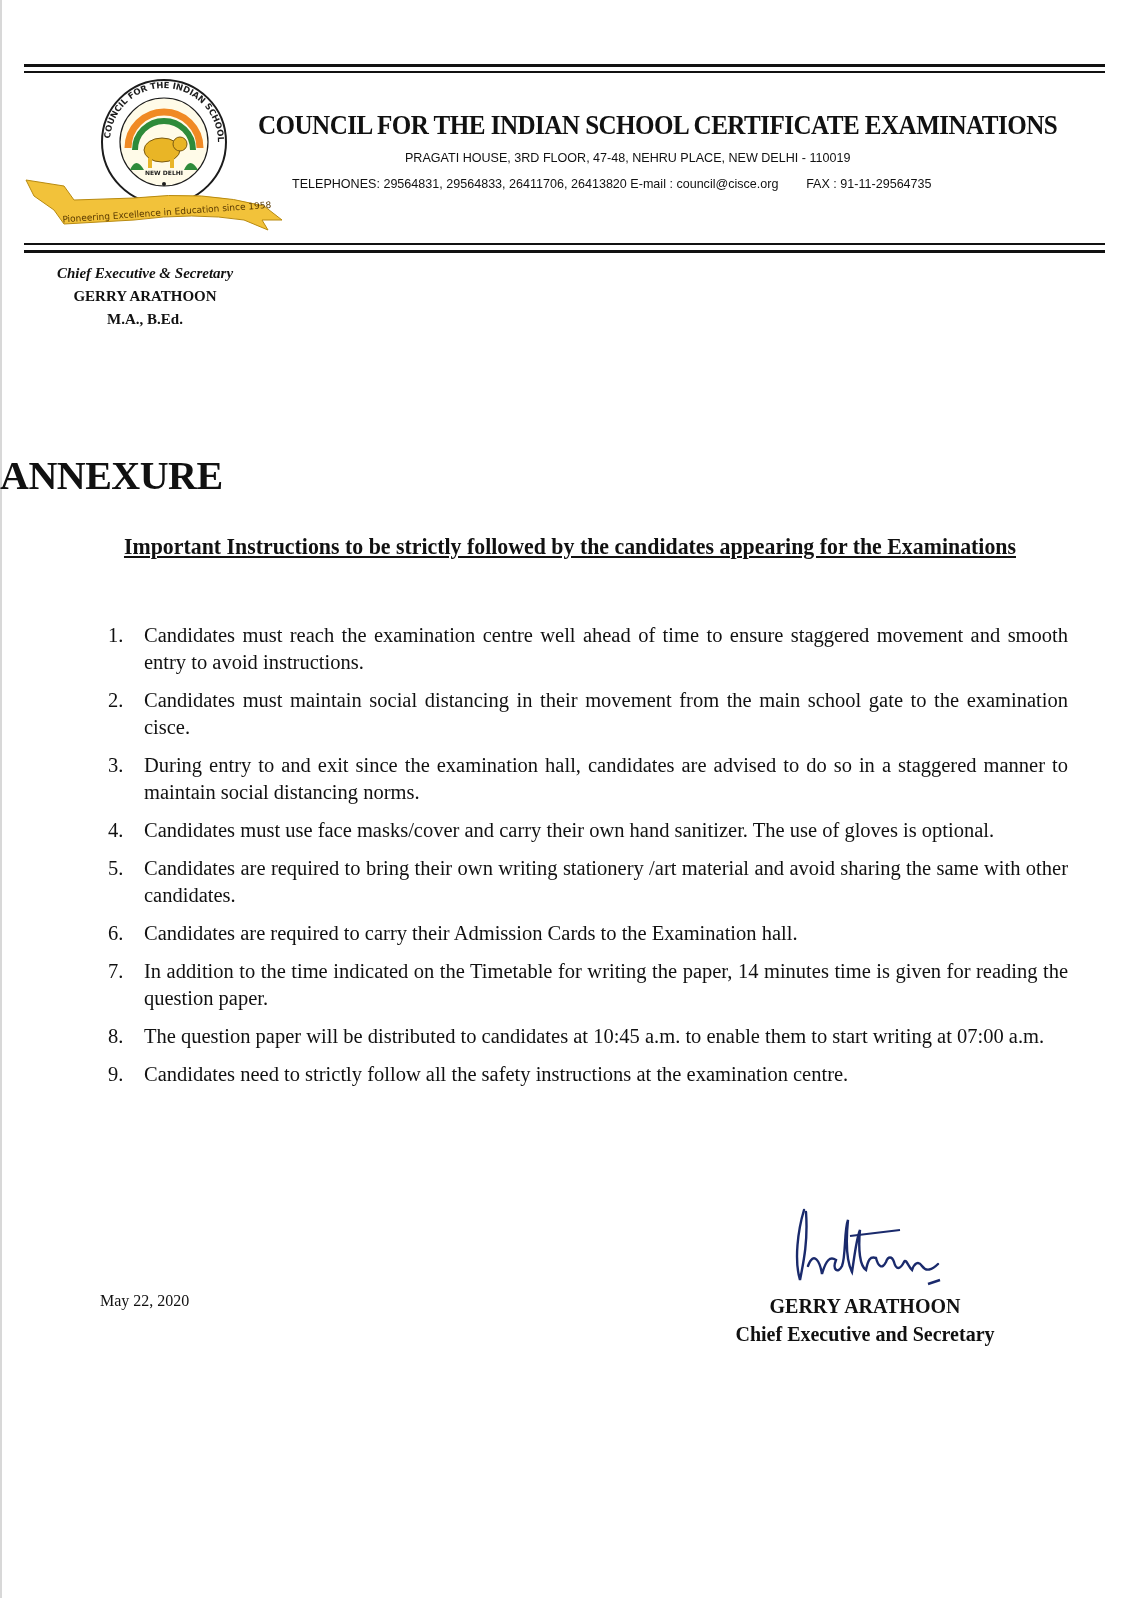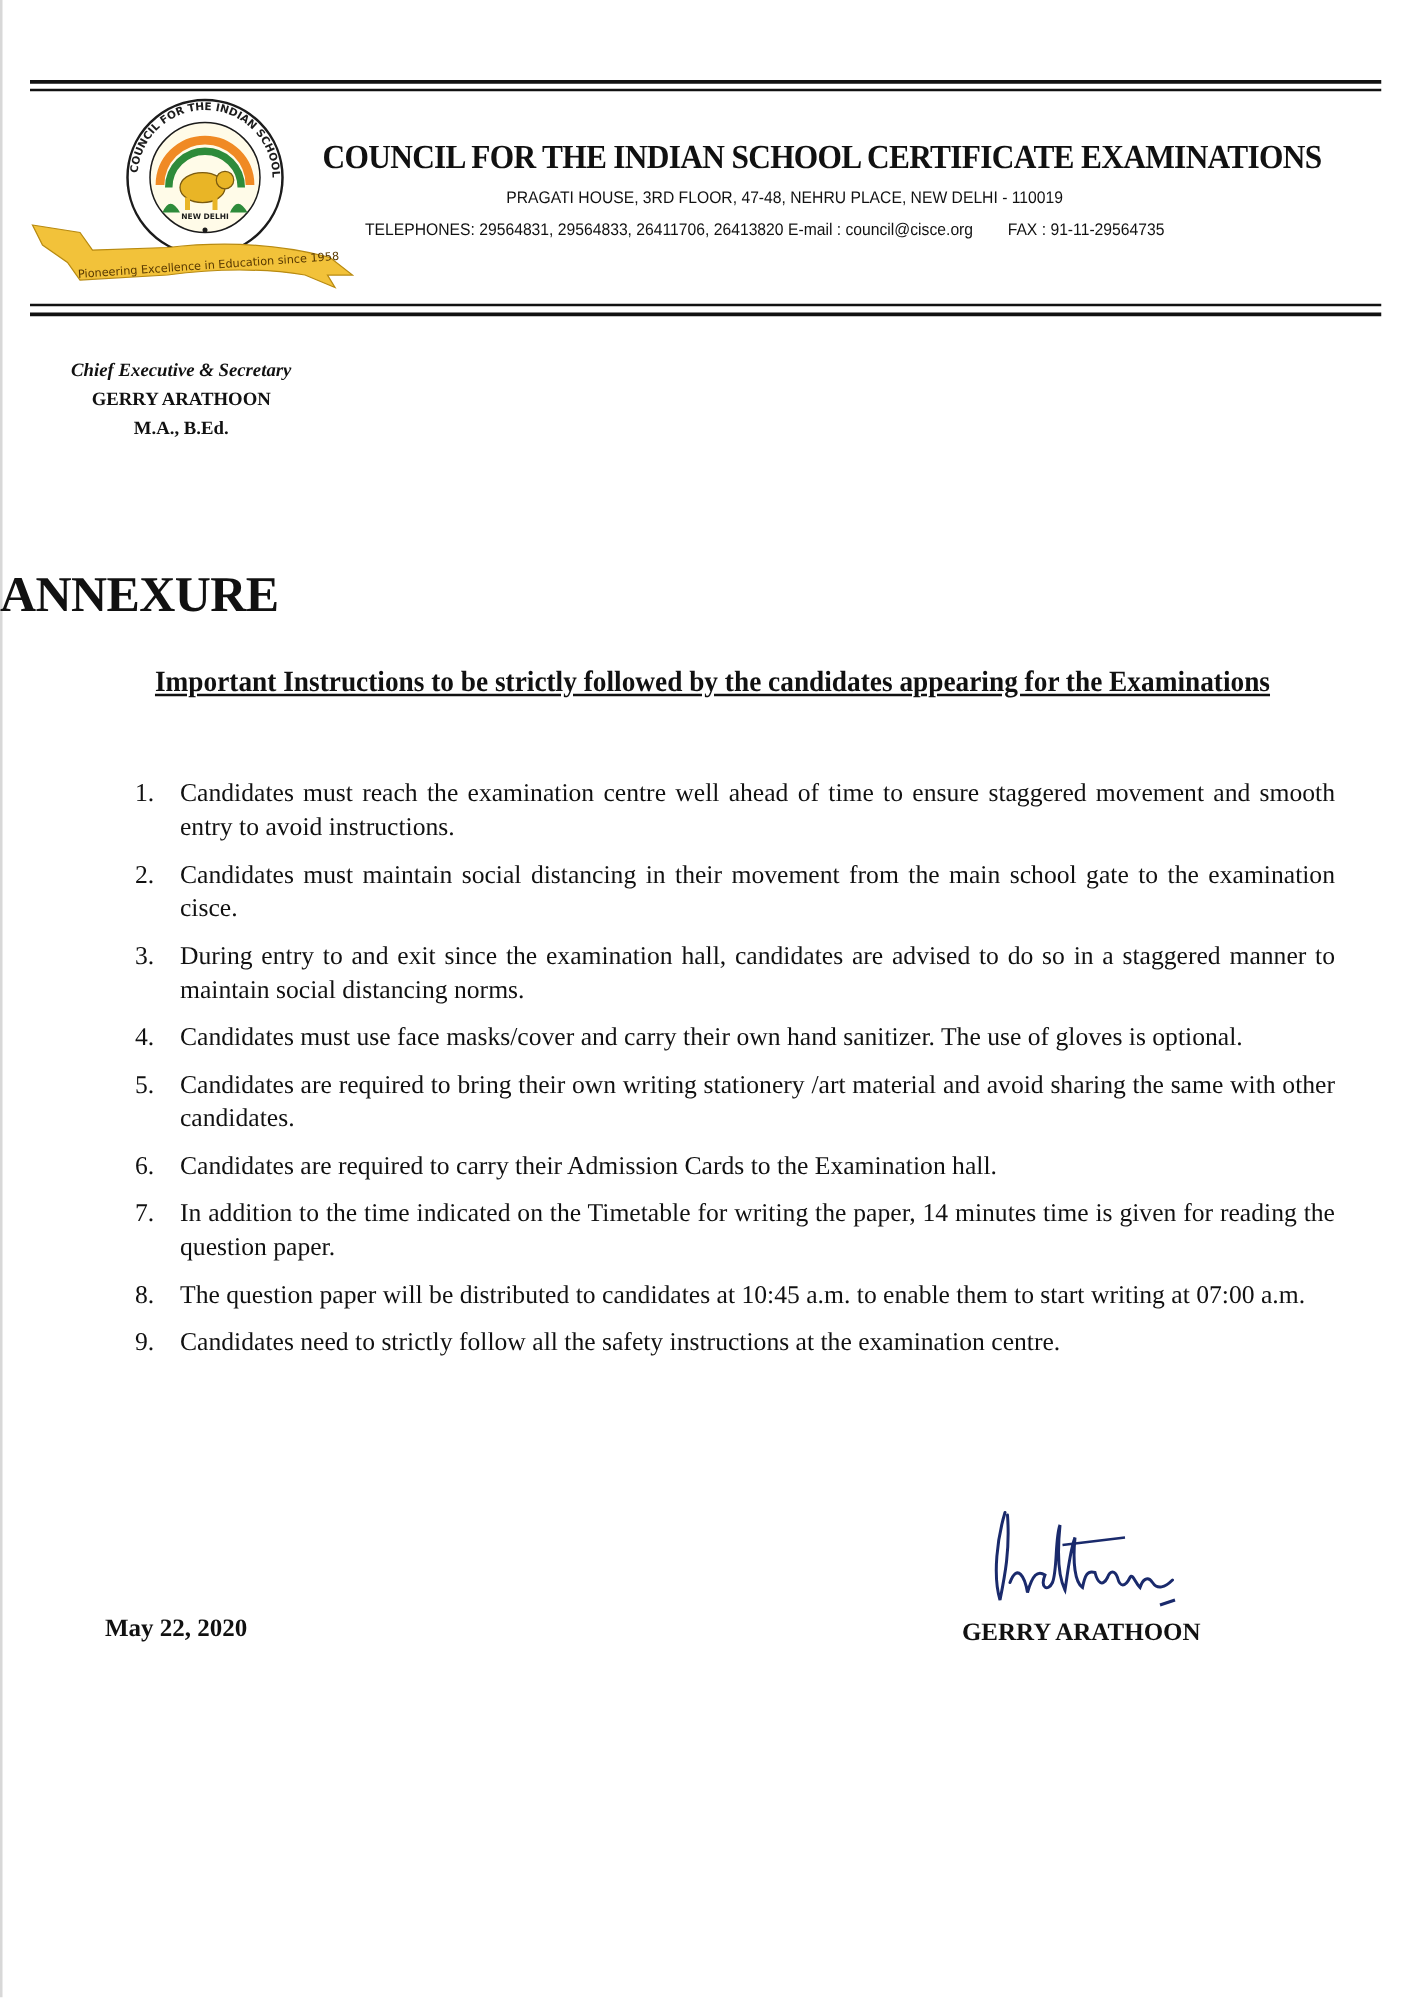--- a/index.html
+++ b/index.html
@@ -18,37 +18,37 @@
   }
   .org-address {
     position: absolute; left: 147px; top: 40px; font-family: "Liberation Sans", sans-serif;
     font-size: 13.5px; white-space: nowrap; transform: scaleX(0.93); transform-origin: left;
   }
   .org-contacts {
     position: absolute; left: 34px; top: 66px; font-family: "Liberation Sans", sans-serif;
     font-size: 13.5px; white-space: nowrap; transform: scaleX(0.93); transform-origin: left;
   }
   .org-contacts .fax { margin-left: 26px; }
-  .officer { position: absolute; left: 30px; top: 262px; width: 230px; text-align: center; font-size: 15px; line-height: 23px; margin-top: 24px; }
+  .officer { position: absolute; left: 30px; top: 262px; width: 230px; text-align: center; font-size: 15px; line-height: 23px; }
   .officer .role { font-style: italic; font-weight: bold; }
   .officer .name, .officer .quals { font-weight: bold; }
   .title {
     position: absolute; left: 0; width: 1131px; top: 452px; text-align: left;
     font-weight: bold; font-size: 40px; letter-spacing: -0.5px;
   }
   .subtitle {
     position: absolute; left: 80px; width: 980px; top: 530px; text-align: center;
     font-weight: bold; font-size: 23.5px; line-height: 32px; text-decoration: underline;
     transform: scaleX(0.93); transform-origin: center;
   }
   .instructions { position: absolute; left: 108px; top: 622px; width: 960px; margin: 0; padding: 0; list-style: none; }
   .instructions li { display: flex; font-size: 20.5px; line-height: 27px; margin-bottom: 11px; }
   .instructions .num { width: 36px; flex: none; }
   .instructions .txt { flex: 1; text-align: justify; }
-  .date { position: absolute; left: 84px; top: 1292px; font-weight: bold; font-size: 20px; }
+  .date { position: absolute; left: 100px; top: 1292px; font-weight: normal; font-size: 16px; }
   .signature { position: absolute; left: 780px; top: 1200px; width: 200px; height: 90px; }
   .signer { position: absolute; left: 700px; top: 1292px; width: 330px; text-align: center; font-weight: bold; font-size: 20px; line-height: 28px; }
 </style>
 </head>
 <body>
 
 <div class="page-edge"></div>
 
 <div class="rule" style="top:64px;height:3px;"></div>
 <div class="rule" style="top:71px;height:2px;"></div>
@@ -135,13 +135,14 @@
 <div class="date">May 22, 2020</div>
 
 <svg class="signature" viewBox="0 0 200 90">
   <path d="M24 10 C18 30 14 60 20 80 C24 60 28 40 26 12 M28 66 C34 50 40 62 42 74 C46 60 50 56 56 60 C52 70 58 74 62 66 C66 56 64 30 68 20 C66 40 66 60 72 72 C74 60 76 40 80 30 C78 50 80 66 86 70 C88 60 90 56 96 58 C98 66 102 70 106 62 C108 56 112 56 114 62 C116 70 120 70 124 62 C126 58 128 66 132 70 C134 64 138 60 142 66 C146 72 152 70 158 64" fill="none" stroke="#1a2a6c" stroke-width="2.4" stroke-linecap="round"></path>
   <path d="M70 36 L120 30" stroke="#1a2a6c" stroke-width="2" fill="none"></path>
   <path d="M148 84 L160 80" stroke="#1a2a6c" stroke-width="2.4" fill="none"></path>
 </svg>
 
 <div class="signer">
   <div>GERRY ARATHOON</div>
+  <div>Chief Executive and Secretary</div>
 </div>
 
 </body></html>

